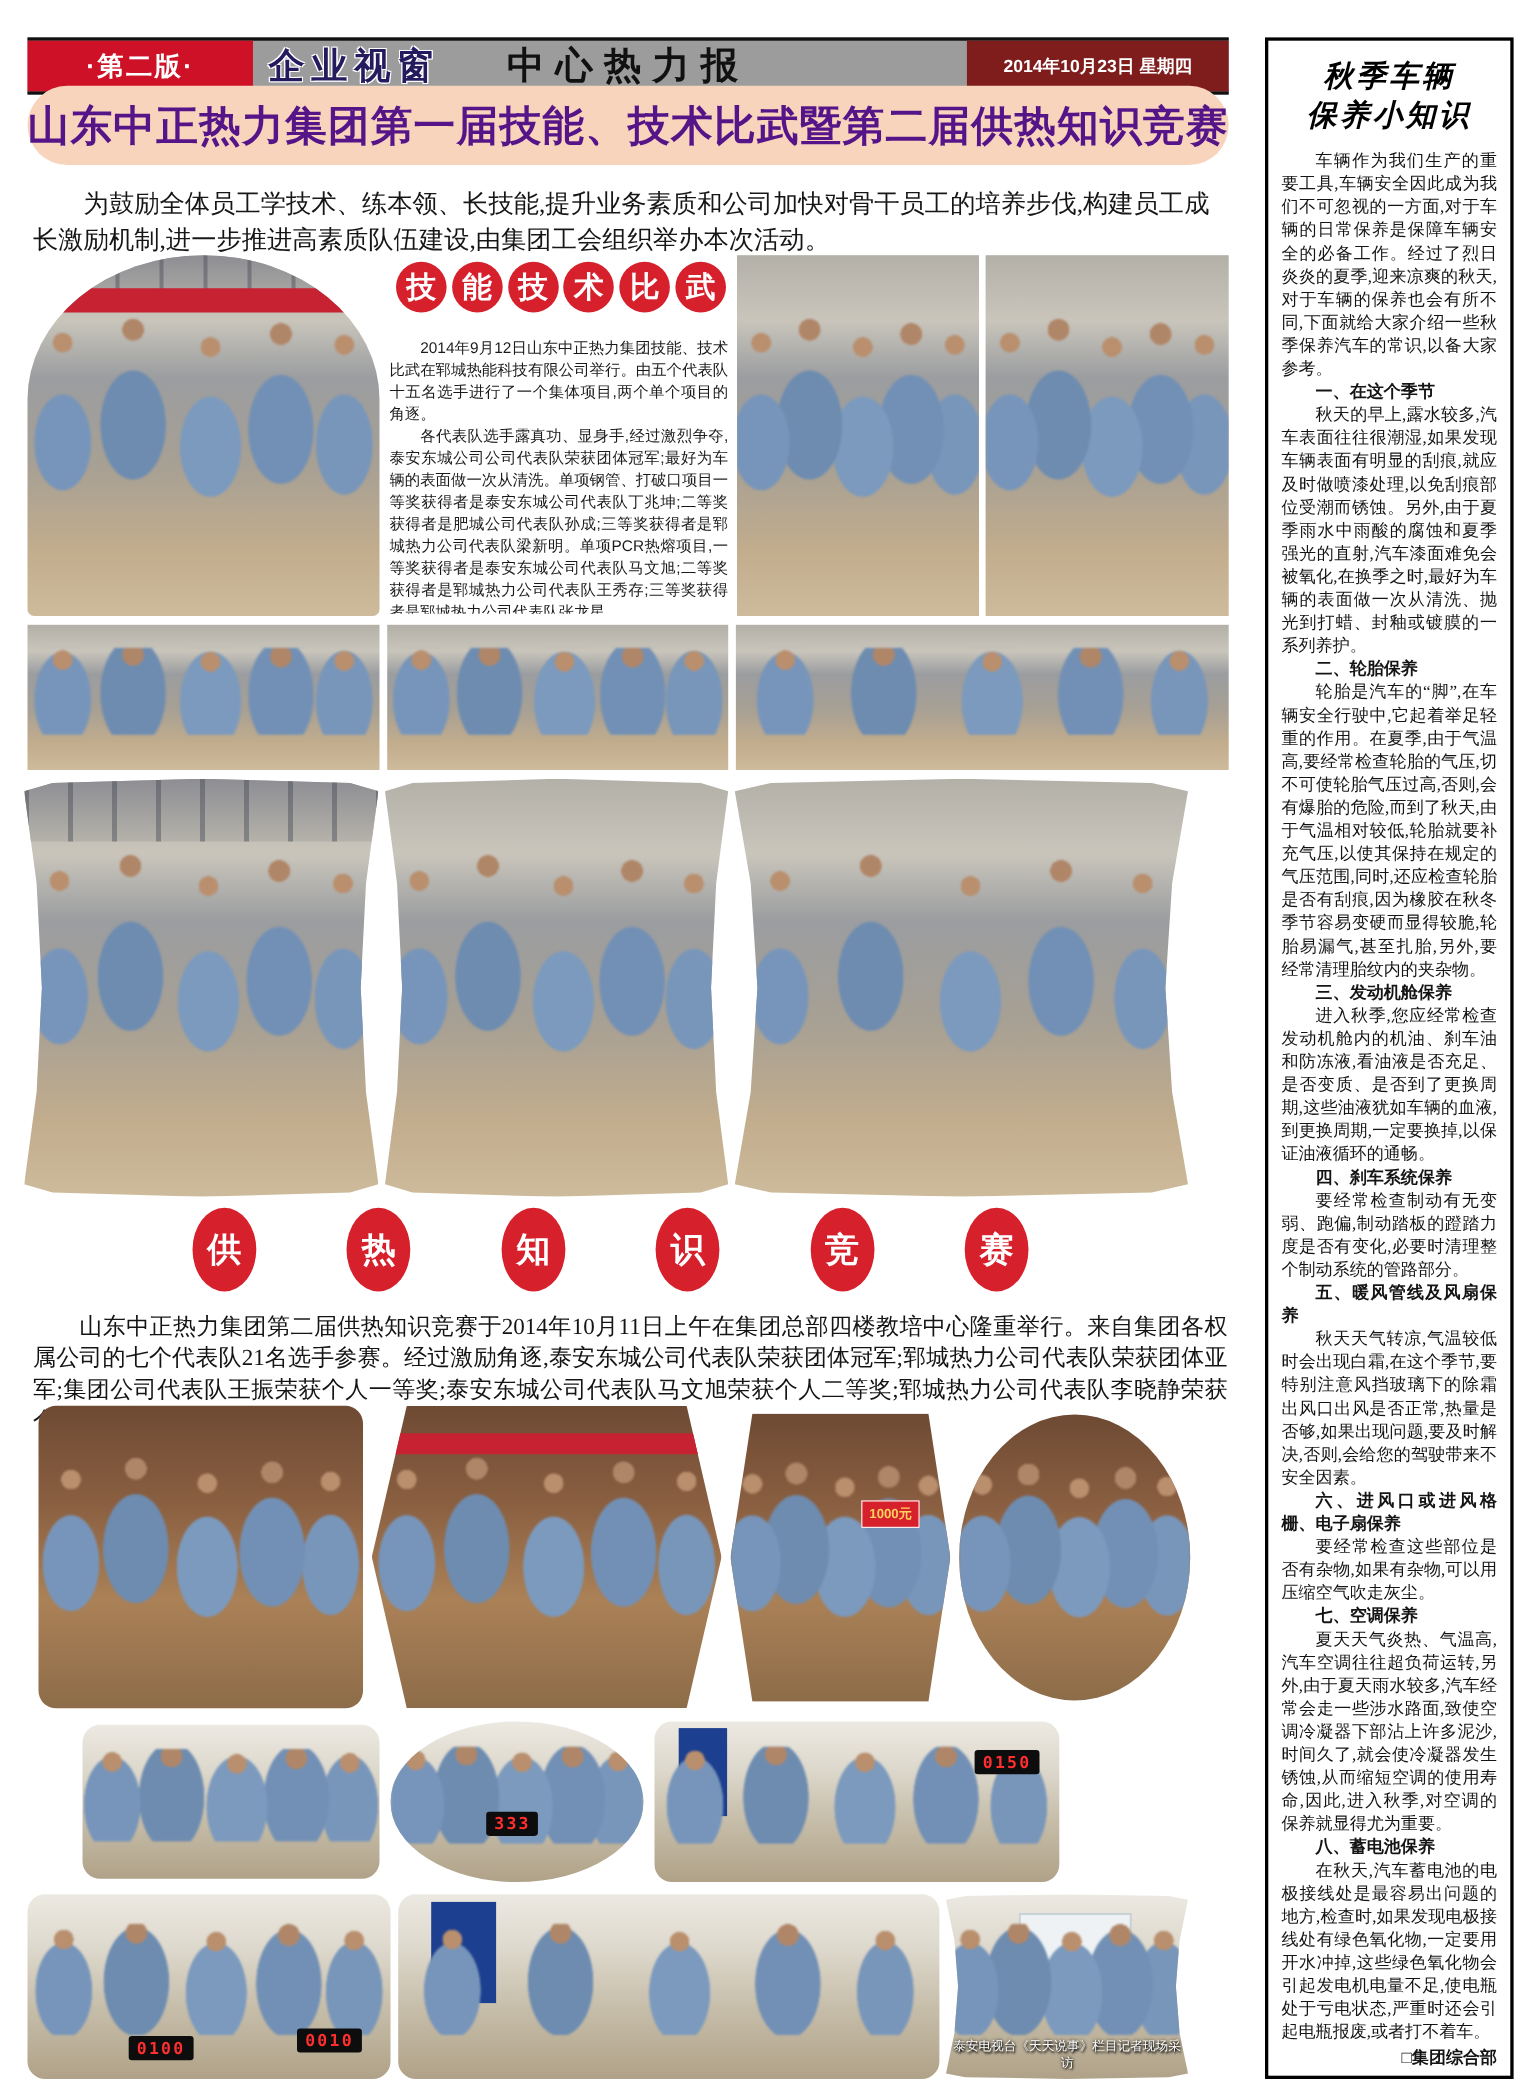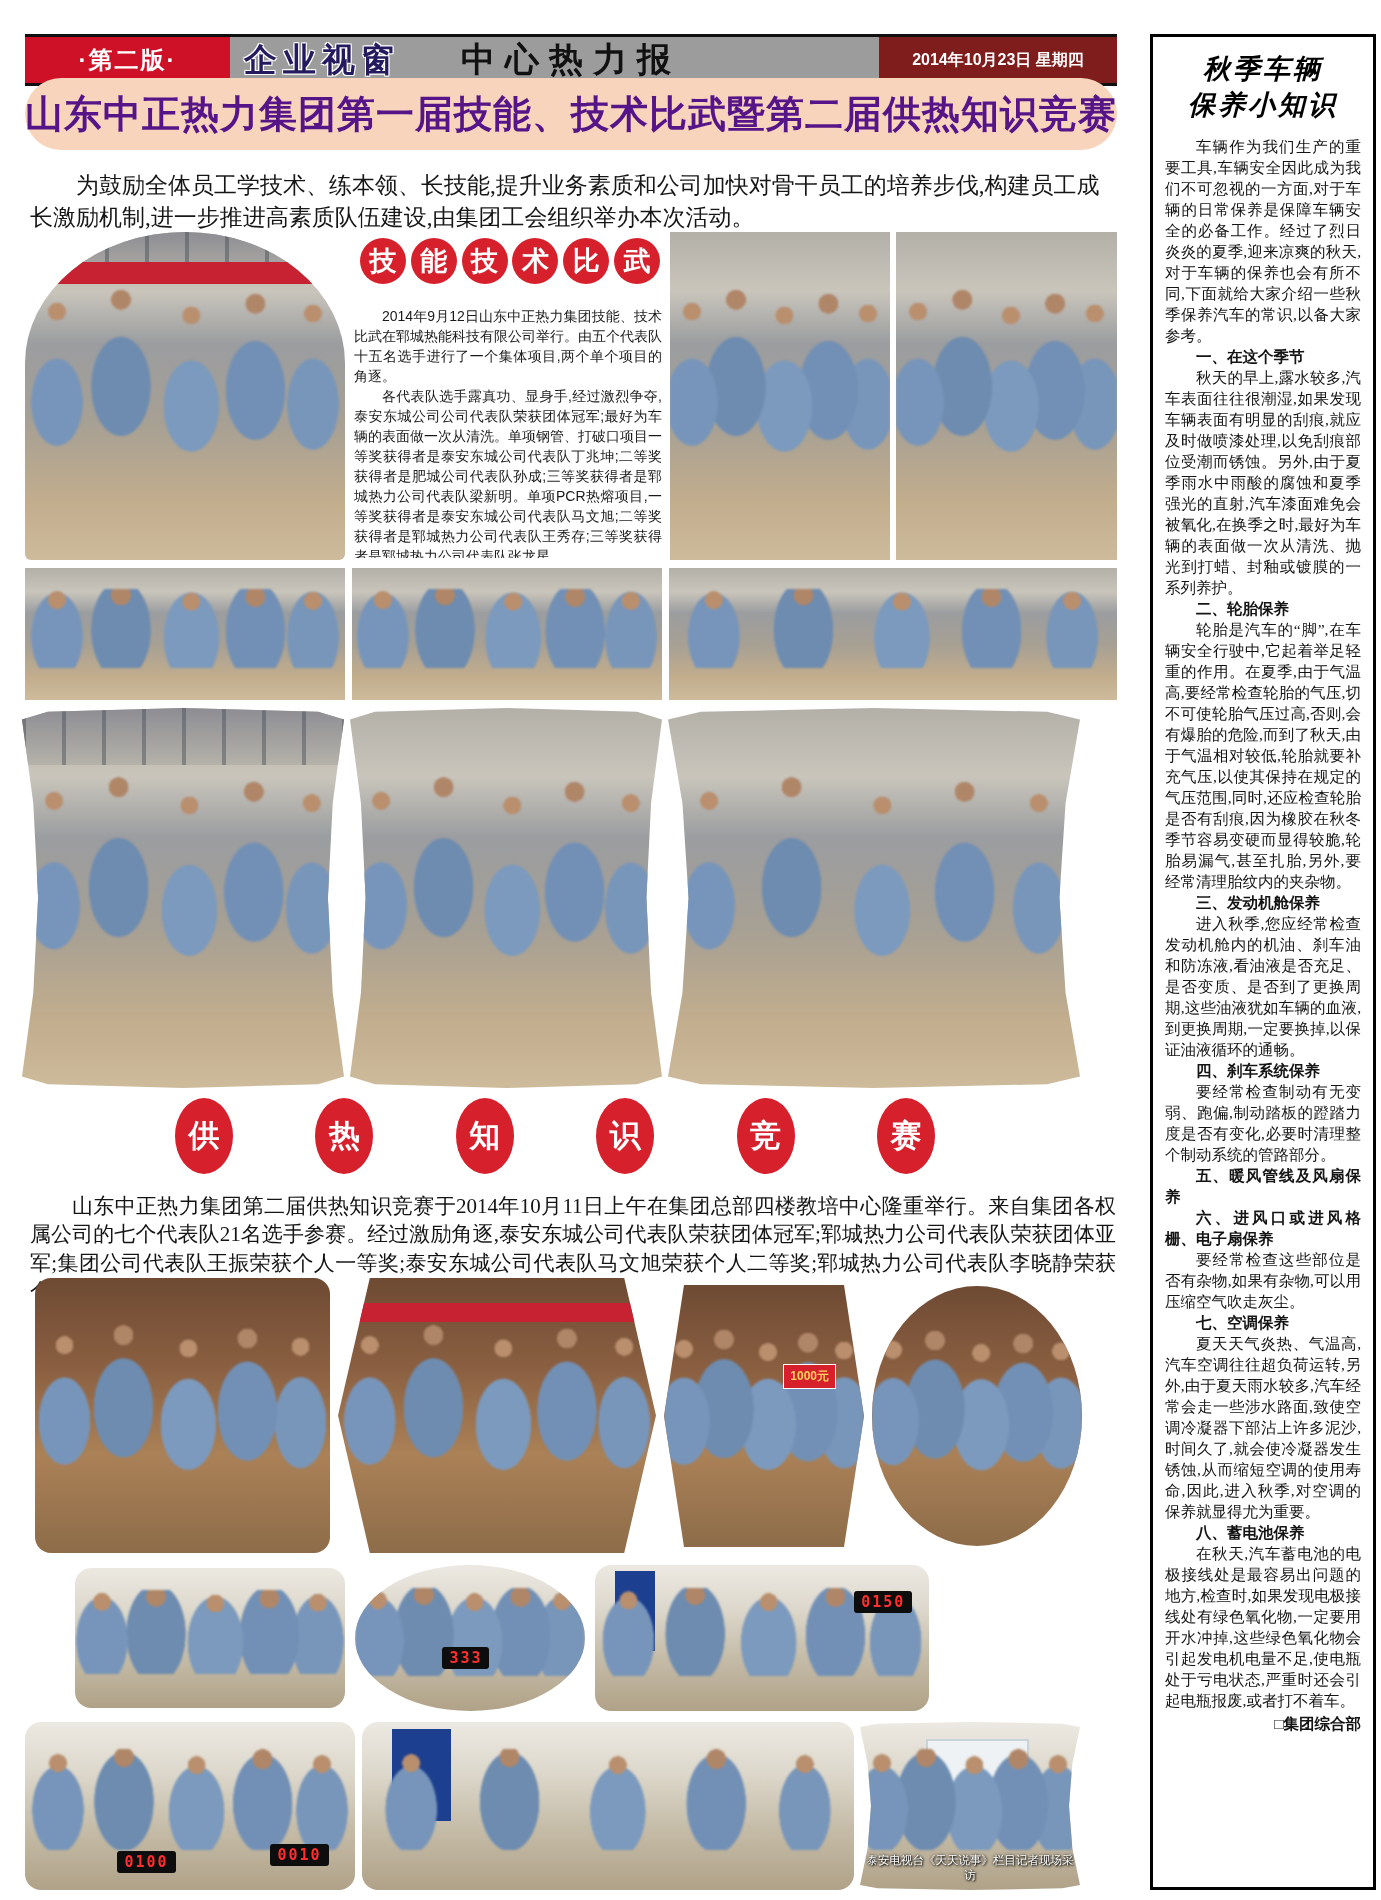--- a/index.html
+++ b/index.html
@@ -178,21 +178,21 @@
     <div class="ppl"></div>
   </div>
 
   <div class="photo sc-room shape-round" style="left:75px;top:1568px;width:270px;height:140px;">
     <div class="ppl"></div>
   </div>
   <div class="photo sc-room shape-ellipse" style="left:355px;top:1565px;width:230px;height:146px;">
     <div class="ppl"></div>
     <div class="led" style="left:38%;top:56%;">333</div>
   </div>
-  <div class="photo sc-room shape-round" style="left:595px;top:1565px;width:334px;height:146px;">
+  <div class="photo sc-room shape-round" style="left:595px;top:1565px;width:368px;height:146px;">
     <div class="bluebanner"></div>
     <div class="ppl"></div>
     <div class="led" style="right:5%;top:18%;">0150</div>
   </div>
 
   <div class="photo sc-room shape-round" style="left:25px;top:1722px;width:330px;height:168px;">
     <div class="ppl"></div>
     <div class="led" style="left:28%;bottom:10%;">0100</div>
     <div class="led" style="right:8%;bottom:14%;">0010</div>
   </div>
@@ -214,20 +214,21 @@
     <p class="sb-p">车辆作为我们生产的重要工具,车辆安全因此成为我们不可忽视的一方面,对于车辆的日常保养是保障车辆安全的必备工作。经过了烈日炎炎的夏季,迎来凉爽的秋天,对于车辆的保养也会有所不同,下面就给大家介绍一些秋季保养汽车的常识,以备大家参考。</p>
     <p class="sb-h">一、在这个季节</p>
     <p class="sb-p">秋天的早上,露水较多,汽车表面往往很潮湿,如果发现车辆表面有明显的刮痕,就应及时做喷漆处理,以免刮痕部位受潮而锈蚀。另外,由于夏季雨水中雨酸的腐蚀和夏季强光的直射,汽车漆面难免会被氧化,在换季之时,最好为车辆的表面做一次从清洗、抛光到打蜡、封釉或镀膜的一系列养护。</p>
     <p class="sb-h">二、轮胎保养</p>
     <p class="sb-p">轮胎是汽车的“脚”,在车辆安全行驶中,它起着举足轻重的作用。在夏季,由于气温高,要经常检查轮胎的气压,切不可使轮胎气压过高,否则,会有爆胎的危险,而到了秋天,由于气温相对较低,轮胎就要补充气压,以使其保持在规定的气压范围,同时,还应检查轮胎是否有刮痕,因为橡胶在秋冬季节容易变硬而显得较脆,轮胎易漏气,甚至扎胎,另外,要经常清理胎纹内的夹杂物。</p>
     <p class="sb-h">三、发动机舱保养</p>
     <p class="sb-p">进入秋季,您应经常检查发动机舱内的机油、刹车油和防冻液,看油液是否充足、是否变质、是否到了更换周期,这些油液犹如车辆的血液,到更换周期,一定要换掉,以保证油液循环的通畅。</p>
     <p class="sb-h">四、刹车系统保养</p>
     <p class="sb-p">要经常检查制动有无变弱、跑偏,制动踏板的蹬踏力度是否有变化,必要时清理整个制动系统的管路部分。</p>
     <p class="sb-h">五、暖风管线及风扇保养</p>
+    <p class="sb-p">秋天天气转凉,气温较低时会出现白霜,在这个季节,要特别注意风挡玻璃下的除霜出风口出风是否正常,热量是否够,如果出现问题,要及时解决,否则,会给您的驾驶带来不安全因素。</p>
     <p class="sb-h">六、进风口或进风格栅、电子扇保养</p>
     <p class="sb-p">要经常检查这些部位是否有杂物,如果有杂物,可以用压缩空气吹走灰尘。</p>
     <p class="sb-h">七、空调保养</p>
     <p class="sb-p">夏天天气炎热、气温高,汽车空调往往超负荷运转,另外,由于夏天雨水较多,汽车经常会走一些涉水路面,致使空调冷凝器下部沾上许多泥沙,时间久了,就会使冷凝器发生锈蚀,从而缩短空调的使用寿命,因此,进入秋季,对空调的保养就显得尤为重要。</p>
     <p class="sb-h">八、蓄电池保养</p>
     <p class="sb-p">在秋天,汽车蓄电池的电极接线处是最容易出问题的地方,检查时,如果发现电极接线处有绿色氧化物,一定要用开水冲掉,这些绿色氧化物会引起发电机电量不足,使电瓶处于亏电状态,严重时还会引起电瓶报废,或者打不着车。</p>
     <p class="sb-sig">□集团综合部</p>
   </div>
 
 </div>

